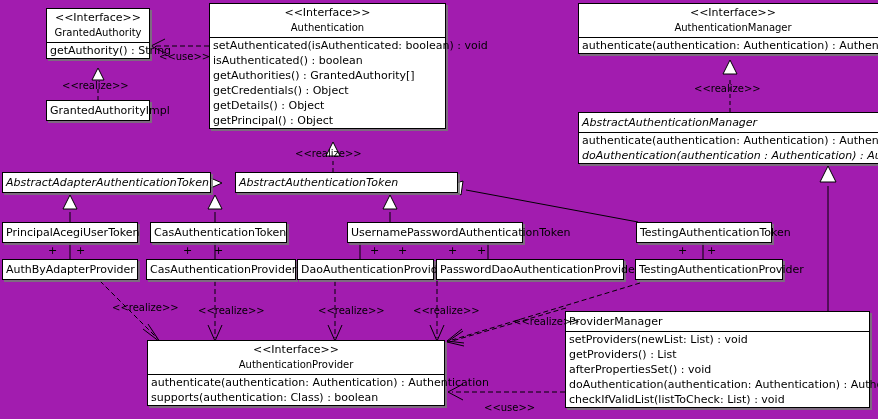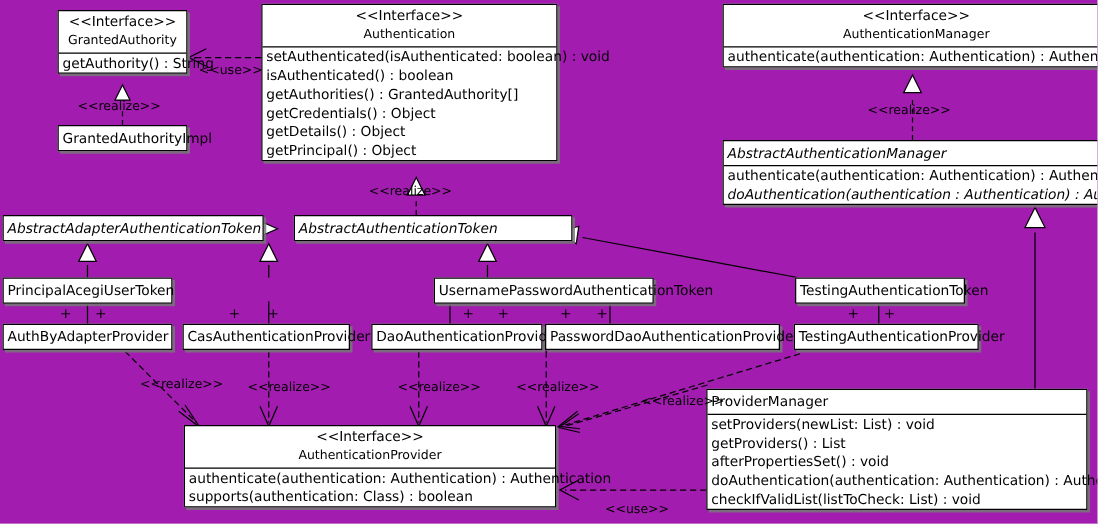--- a/index.html
+++ b/index.html
@@ -218,34 +218,37 @@
   </div>
 
   <div class="uml-box" style="left:222px; top:172px; width:223px;margin-left:13px;">
     <div class="simple-title italic">AbstractAuthenticationToken</div>
   </div>
 
   <div class="uml-box" style="left:2px; top:222px; width:136px;">
     <div class="simple-title">PrincipalAcegiUserToken</div>
   </div>
 
+  <div class="uml-box" style="left:150px; top:222px; width:137px;">
+    <div class="simple-title">CasAuthenticationToken</div>
+  </div>
 
   <div class="uml-box" style="left:347px; top:222px; width:176px;">
     <div class="simple-title">UsernamePasswordAuthenticationToken</div>
   </div>
 
   <div class="uml-box" style="left:636px; top:222px; width:136px;">
     <div class="simple-title">TestingAuthenticationToken</div>
   </div>
 
   <div class="uml-box" style="left:2px; top:259px; width:136px;">
     <div class="simple-title">AuthByAdapterProvider</div>
   </div>
 
-  <div class="uml-box" style="left:146px; top:259px; width:134px;">
+  <div class="uml-box" style="left:146px; top:259px; width:150px;">
     <div class="simple-title">CasAuthenticationProvider</div>
   </div>
 
   <div class="uml-box" style="left:297px; top:259px; width:137px;">
     <div class="simple-title">DaoAuthenticationProvider</div>
   </div>
 
   <div class="uml-box" style="left:436px; top:259px; width:188px;">
     <div class="simple-title">PasswordDaoAuthenticationProvider</div>
   </div>

